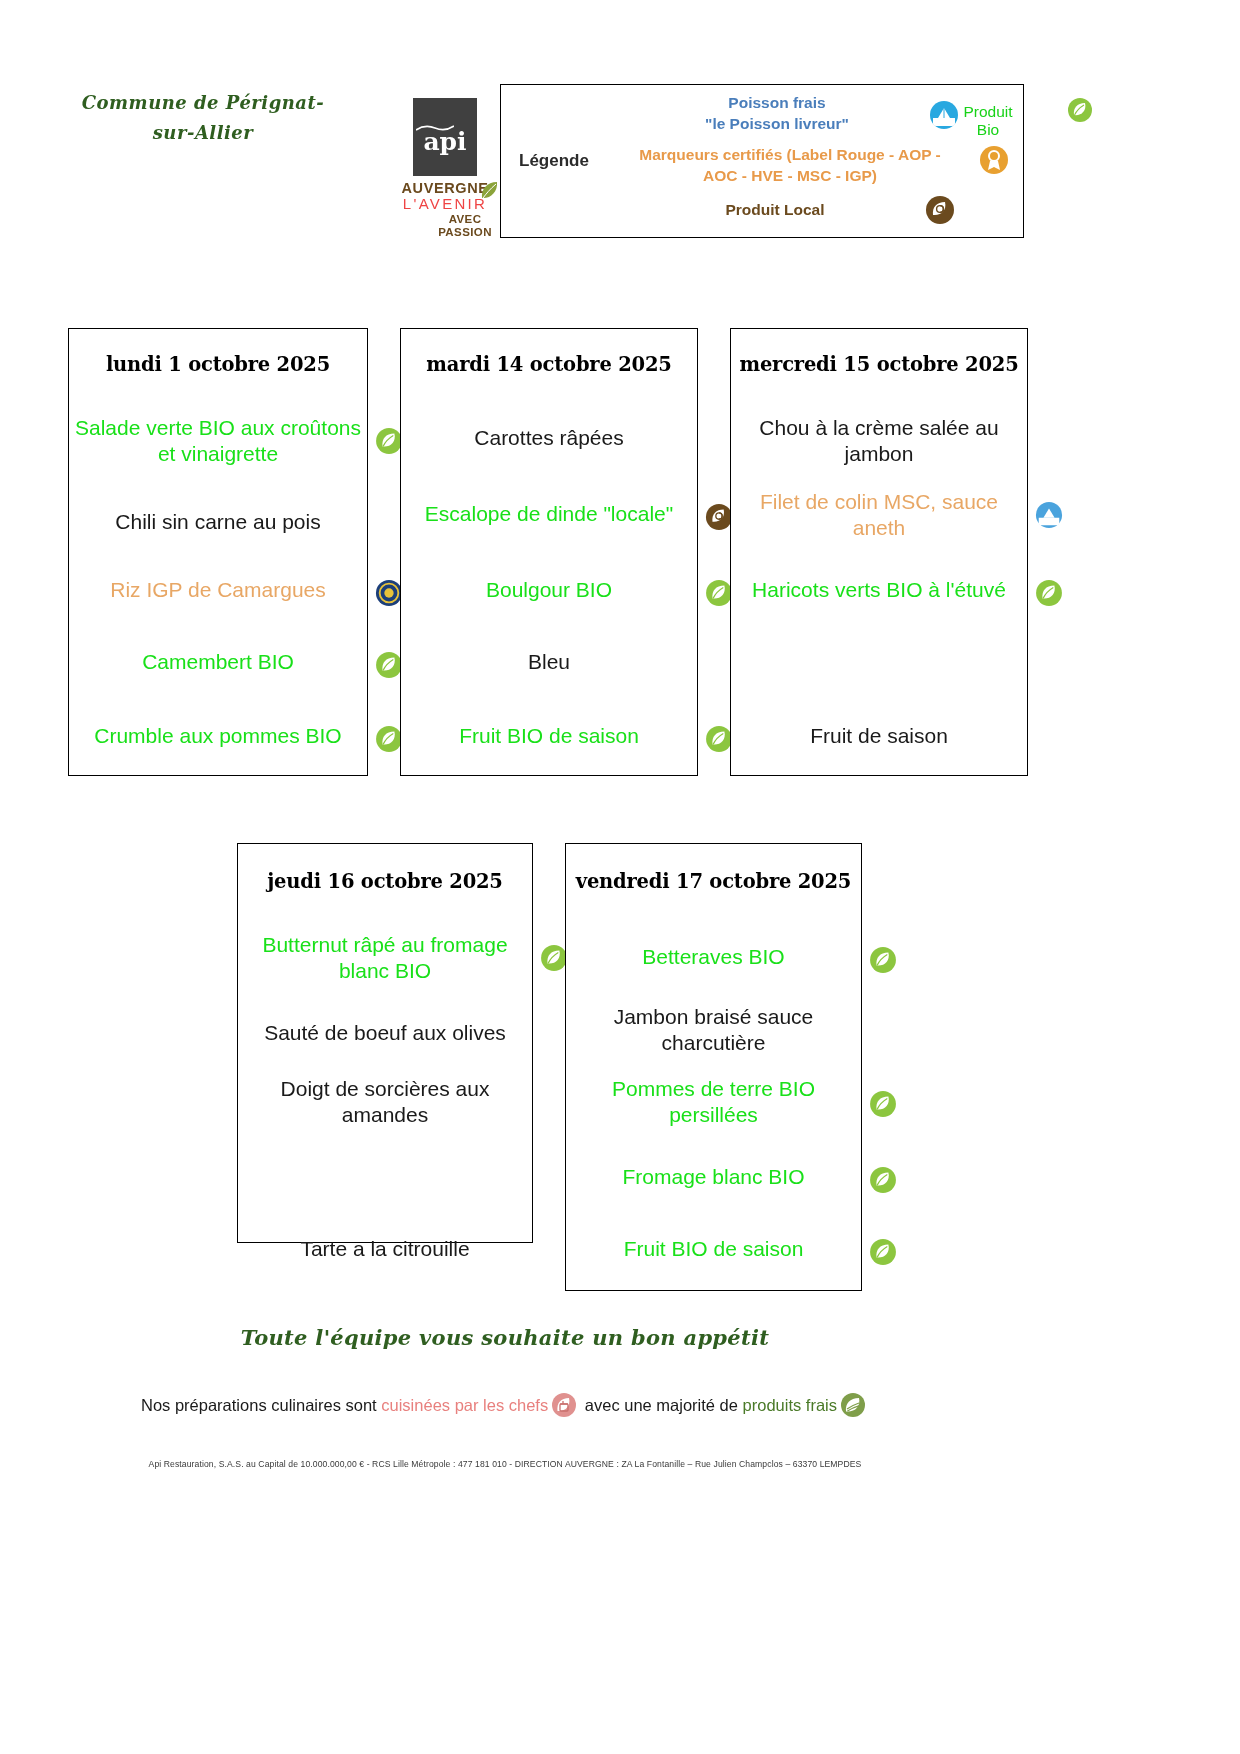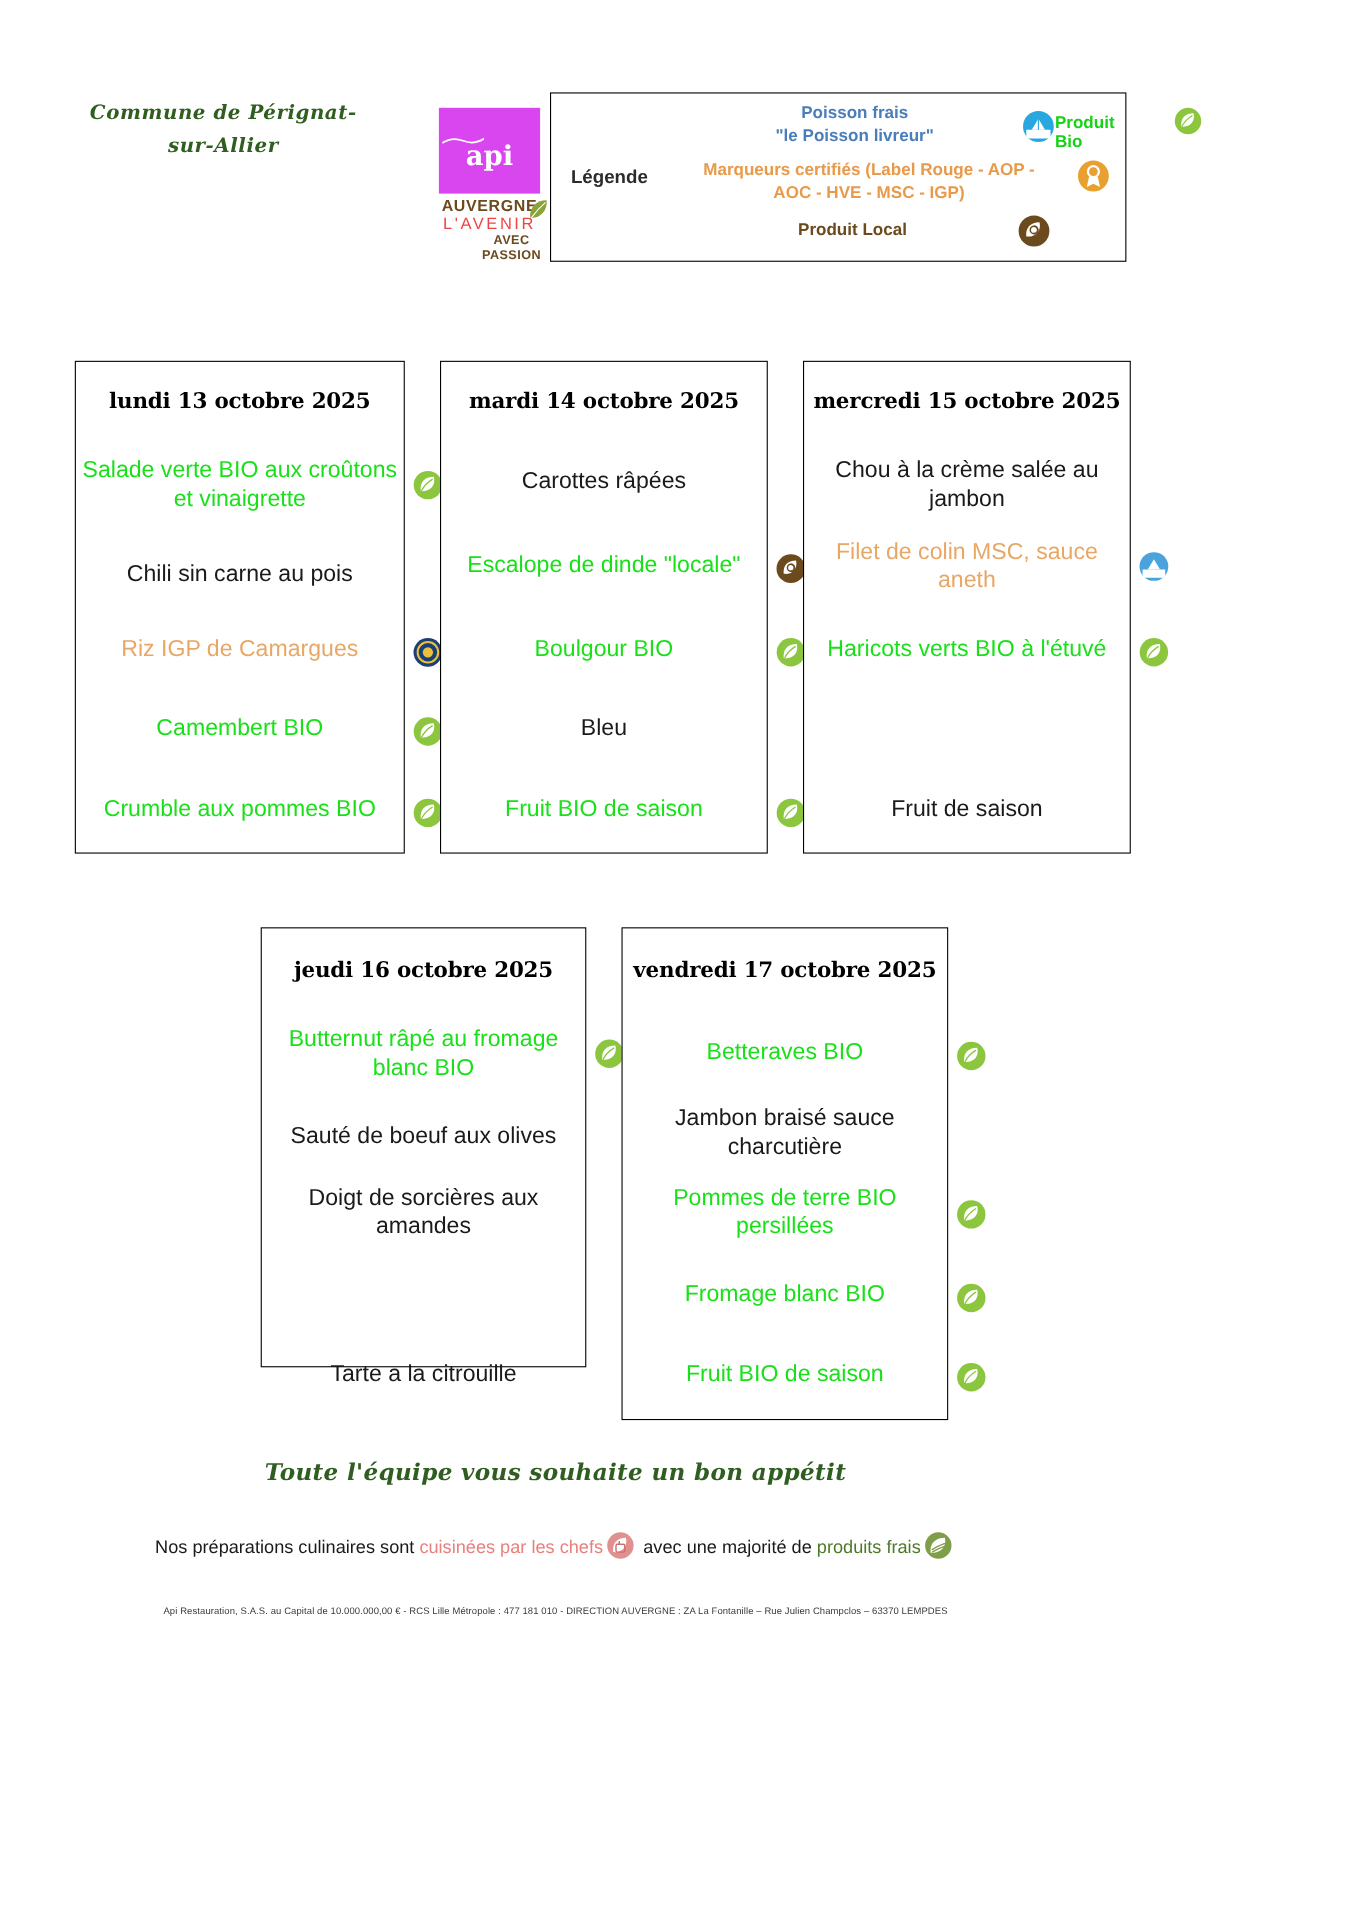--- a/index.html
+++ b/index.html
@@ -41,24 +41,23 @@
   #api-logo {
     position: absolute;
     left: 395px;
     top: 98px;
     width: 100px;
     text-align: center;
   }
   #api-mark {
     width: 64px;
     height: 78px;
-    background: #d946ef;
+    background: #404040;
     margin: 0 auto;
     position: relative;
-    padding-left: 28px;
   }
   #api-mark .api-wave {
     position: absolute;
     left: 3px; top: 26px;
     width: 38px; height: 9px;
   }
   #api-mark .api-text {
     position: absolute;
     left: 0; right: 0;
     top: 31px;
@@ -132,23 +131,24 @@
   }
   #lg-fish-text {
     left: 60px; top: 8px;
     width: 240px;
     color: #4a7ebb;
   }
   #lg-bio-icon { position: absolute; left: 332px; top: 15px; }
   #lg-bio-text {
     position: absolute;
     left: 362px; top: 18px;
-    font-weight: bold;
+    font-weight: normal;
     font-size: 15.5px;
     color: #17d217;
+    text-align: center;
   }
   #lg-bio-leaf { position: absolute; left: 470px; top: 12px; }
   #lg-markers-text {
     left: 8px; top: 60px;
     width: 370px;
     color: #e89a4a;
   }
   #lg-marker-icon { position: absolute; left: 382px; top: 60px; }
   #lg-local-text {
     left: 78px; top: 115px;
@@ -295,21 +295,21 @@
         <path d="M20 7 C 12 7 7 12 8 20 C 16 21 22 15 20 7 Z" fill="#ffffff"></path>
         <circle cx="15" cy="14" r="3.4" fill="none" stroke="#6b4a1e" stroke-width="1.4"></circle>
         <path d="M15 10.6 A 3.4 3.4 0 0 1 15 17.4" stroke="#6b4a1e" stroke-width="1.4" fill="none"></path>
       </svg>
     </div>
   </div>
 </div>
 
 <div id="cards-layer">
     <div class="day-card" style="left: 68px; top: 328px; width: 300px; height: 448px;">
-      <div class="day-title" style="position: absolute; left: 0px; top: 24px; width: 100%;">lundi 13 octobre 2025</div>
+      <div class="day-title" style="position: absolute; left: 0px; top: 24px; width: 100%;">lundi 1 octobre 2025</div>
       <div class="menu-item c-bio" style="left: 0px; top: 86px; width: 100%;">Salade verte BIO aux croûtons et vinaigrette</div>
       <div class="item-icon" style="left: 306px; top: 98px;"><svg width="28" height="28" viewBox="0 0 26 26">
           <circle cx="13" cy="13" r="12" fill="#8cc63f"></circle>
           <path d="M18 6 C 10 6 6 11 7 18 C 14 19 20 14 18 6 Z" fill="#ffffff"></path>
           <path d="M17 8 C 12 11 9 15 7.5 18" stroke="#8cc63f" stroke-width="1.1" fill="none"></path>
         </svg></div>
       <div class="menu-item c-plain" style="left: 0px; top: 180px; width: 100%;">Chili sin carne au pois</div>
       <div class="menu-item c-marker" style="left: 0px; top: 248px; width: 100%;">Riz IGP de Camargues</div>
       <div class="item-icon" style="left: 306px; top: 250px;"><svg width="28" height="28" viewBox="0 0 30 30">
           <circle cx="15" cy="15" r="14" fill="#1c3f7a"></circle>

